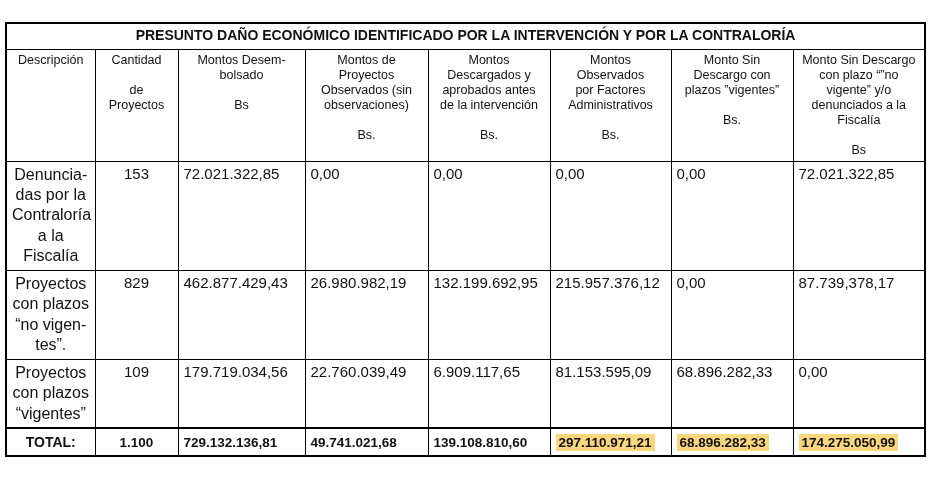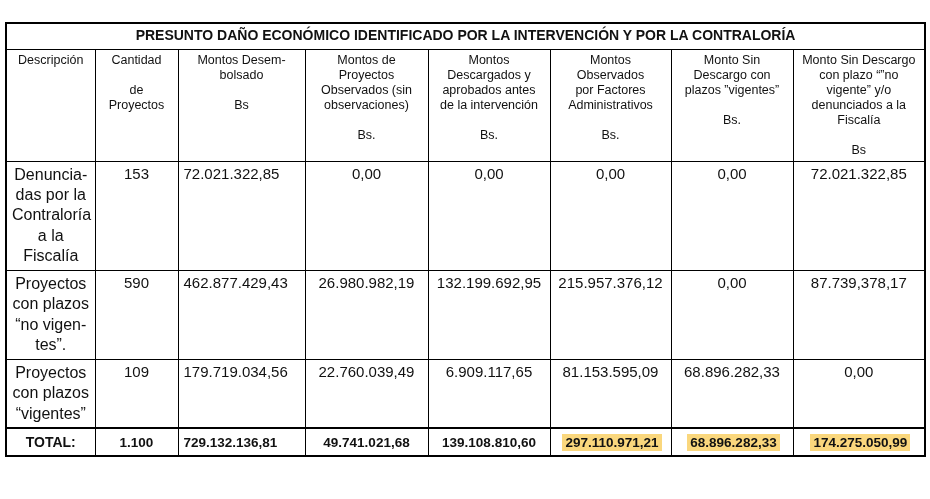--- a/index.html
+++ b/index.html
@@ -51,21 +51,21 @@
     line-height: 1.28;
     white-space: pre-line;
     padding-top: 5px;
   }
   td.num {
     font-size: 15px;
     padding-top: 5px;
   }
   .center { text-align: center; }
   .left   { text-align: left; }
-  .right  { text-align: center; }
+  .right  { text-align: left; }
   td.lastcol { border-left: 3px solid #9b9b9b; }
   tr.total-row td {
     border-top: 2px solid #000000;
     font-weight: bold;
     font-size: 13.5px;
     vertical-align: middle;
     padding-top: 2px;
     padding-bottom: 2px;
   }
   tr.total-row td.tlabel {
@@ -151,21 +151,21 @@
         <td class="num right">0,00</td>
         <td class="num right">0,00</td>
         <td class="num right">0,00</td>
         <td class="num right lastcol">72.021.322,85</td>
       </tr>
       <tr style="height:75px">
         <td class="desc">Proyectos
 con plazos
 “no vigen-
 tes”.</td>
-        <td class="num center">590</td>
+        <td class="num center">829</td>
         <td class="num left">462.877.429,43</td>
         <td class="num right">26.980.982,19</td>
         <td class="num right">132.199.692,95</td>
         <td class="num right">215.957.376,12</td>
         <td class="num right">0,00</td>
         <td class="num right lastcol">87.739,378,17</td>
       </tr>
       <tr style="height:59px">
         <td class="desc">Proyectos
 con plazos

